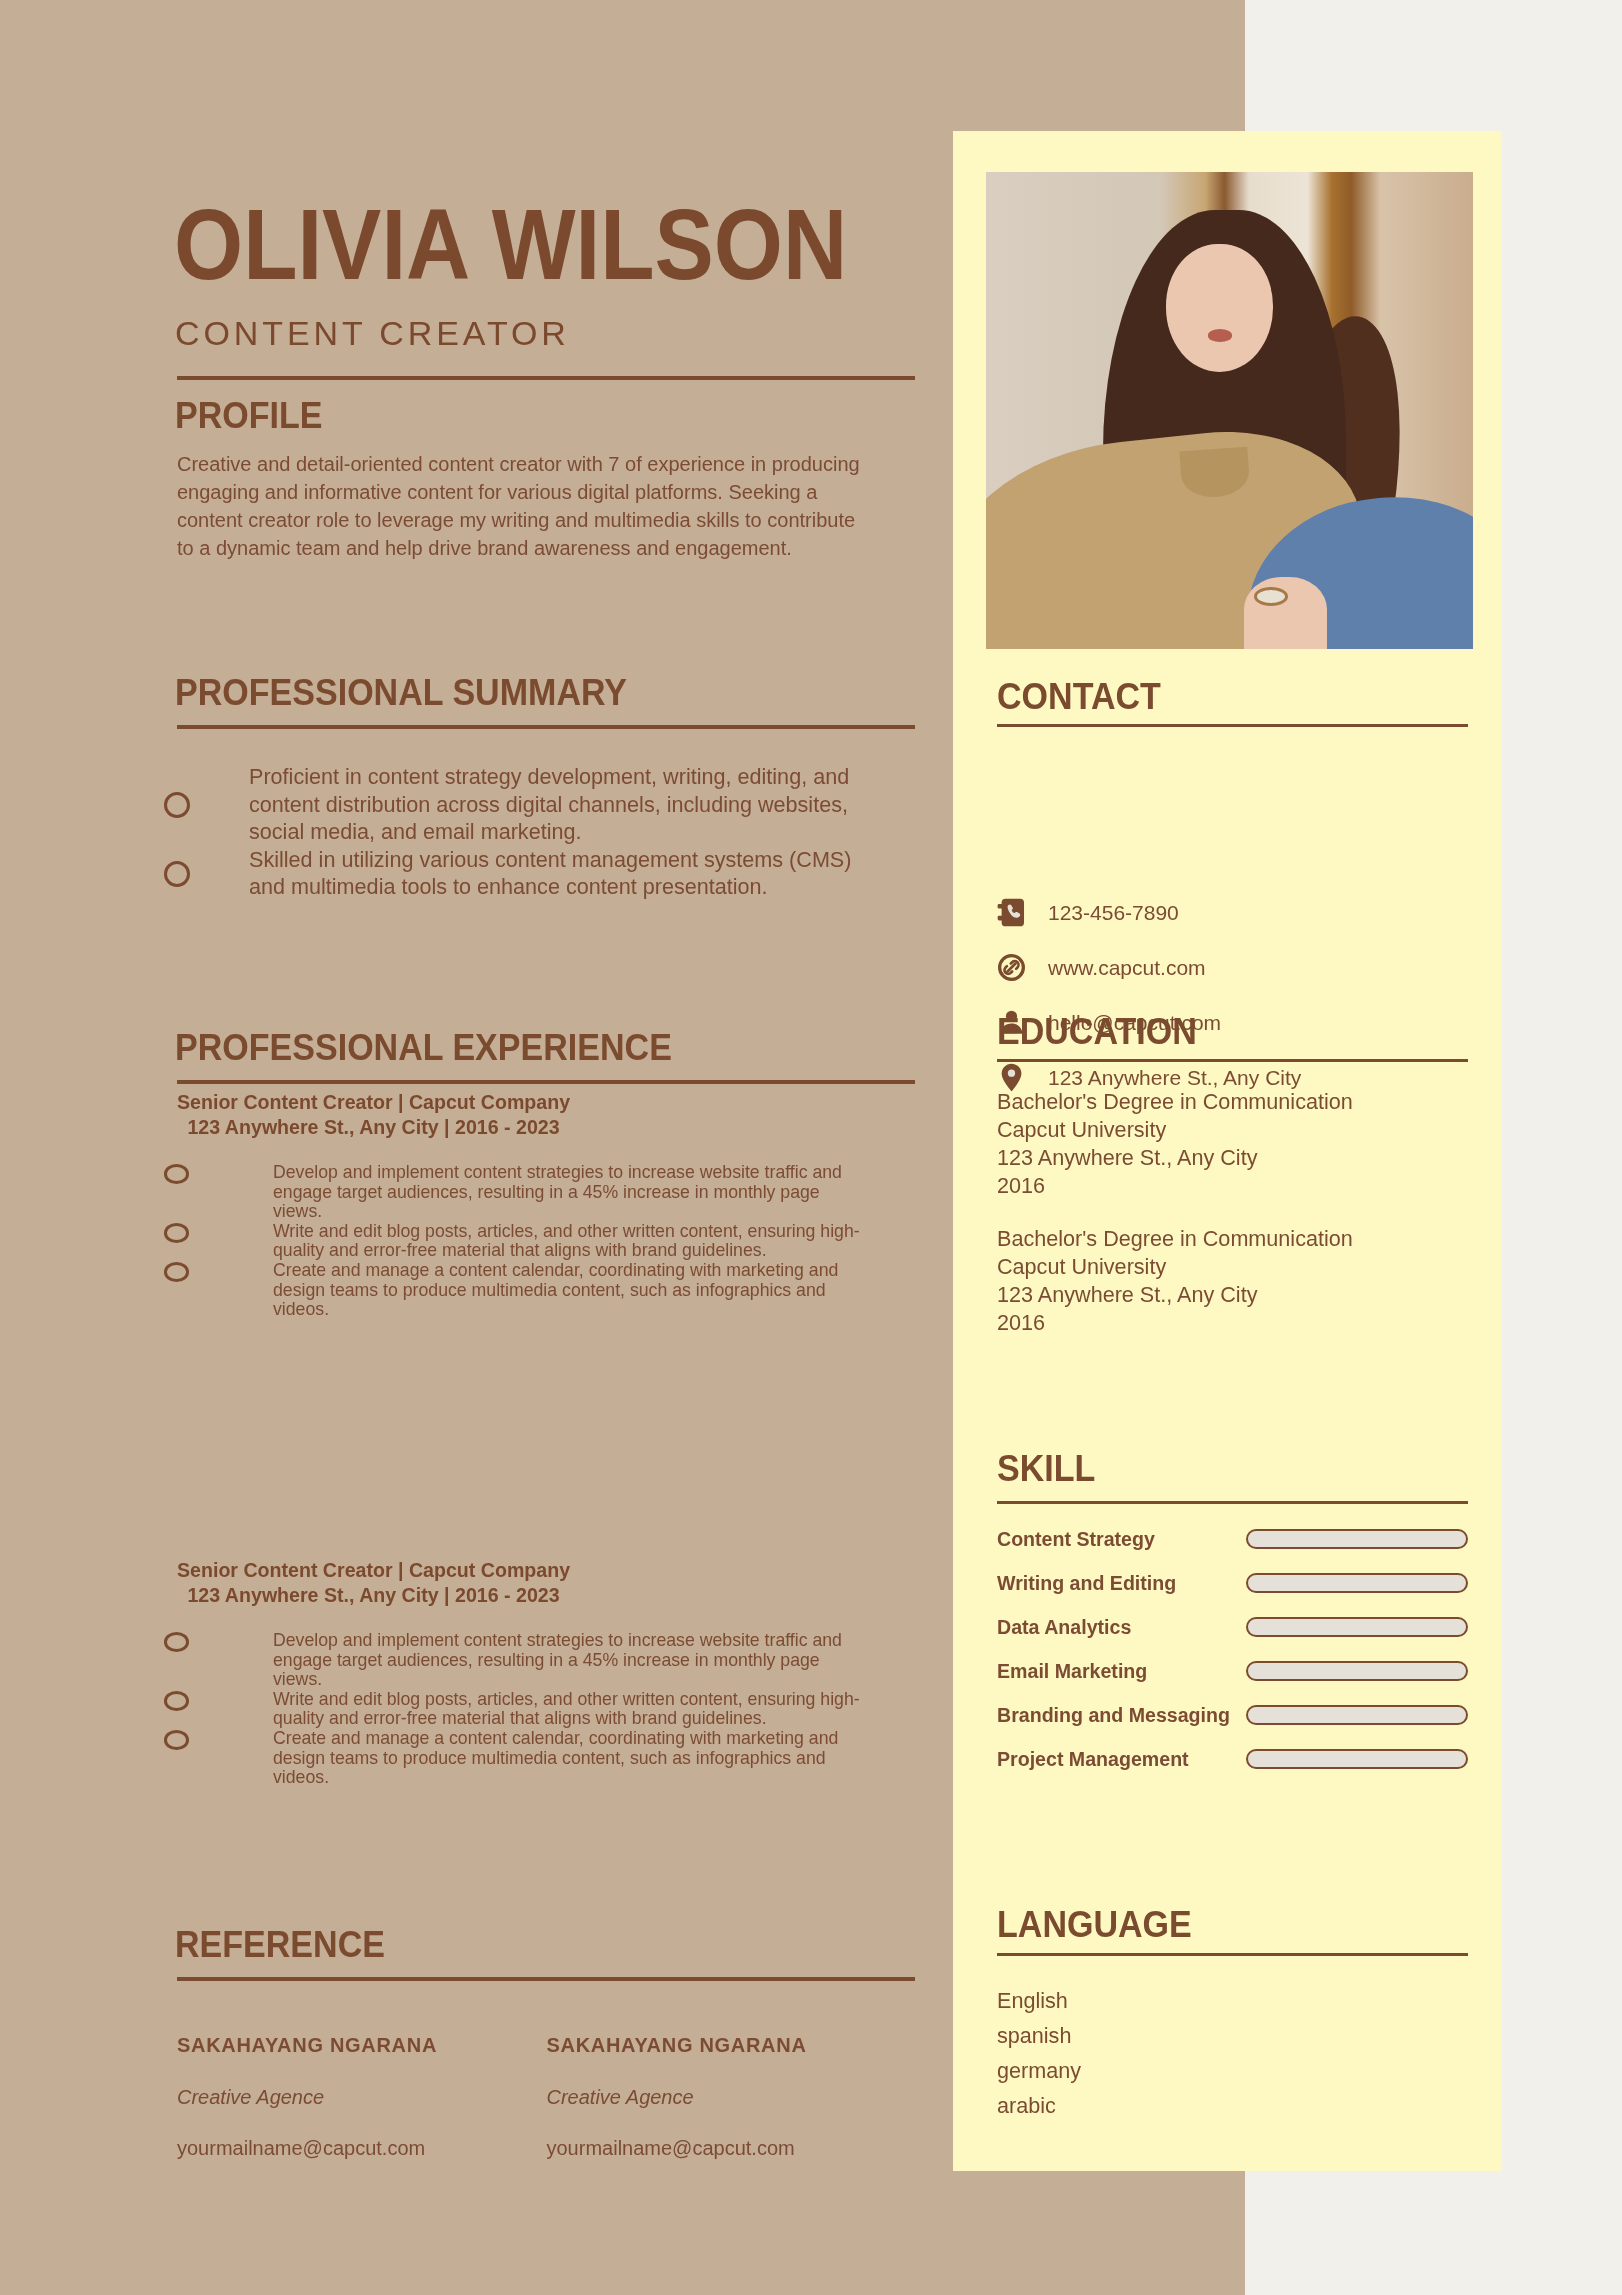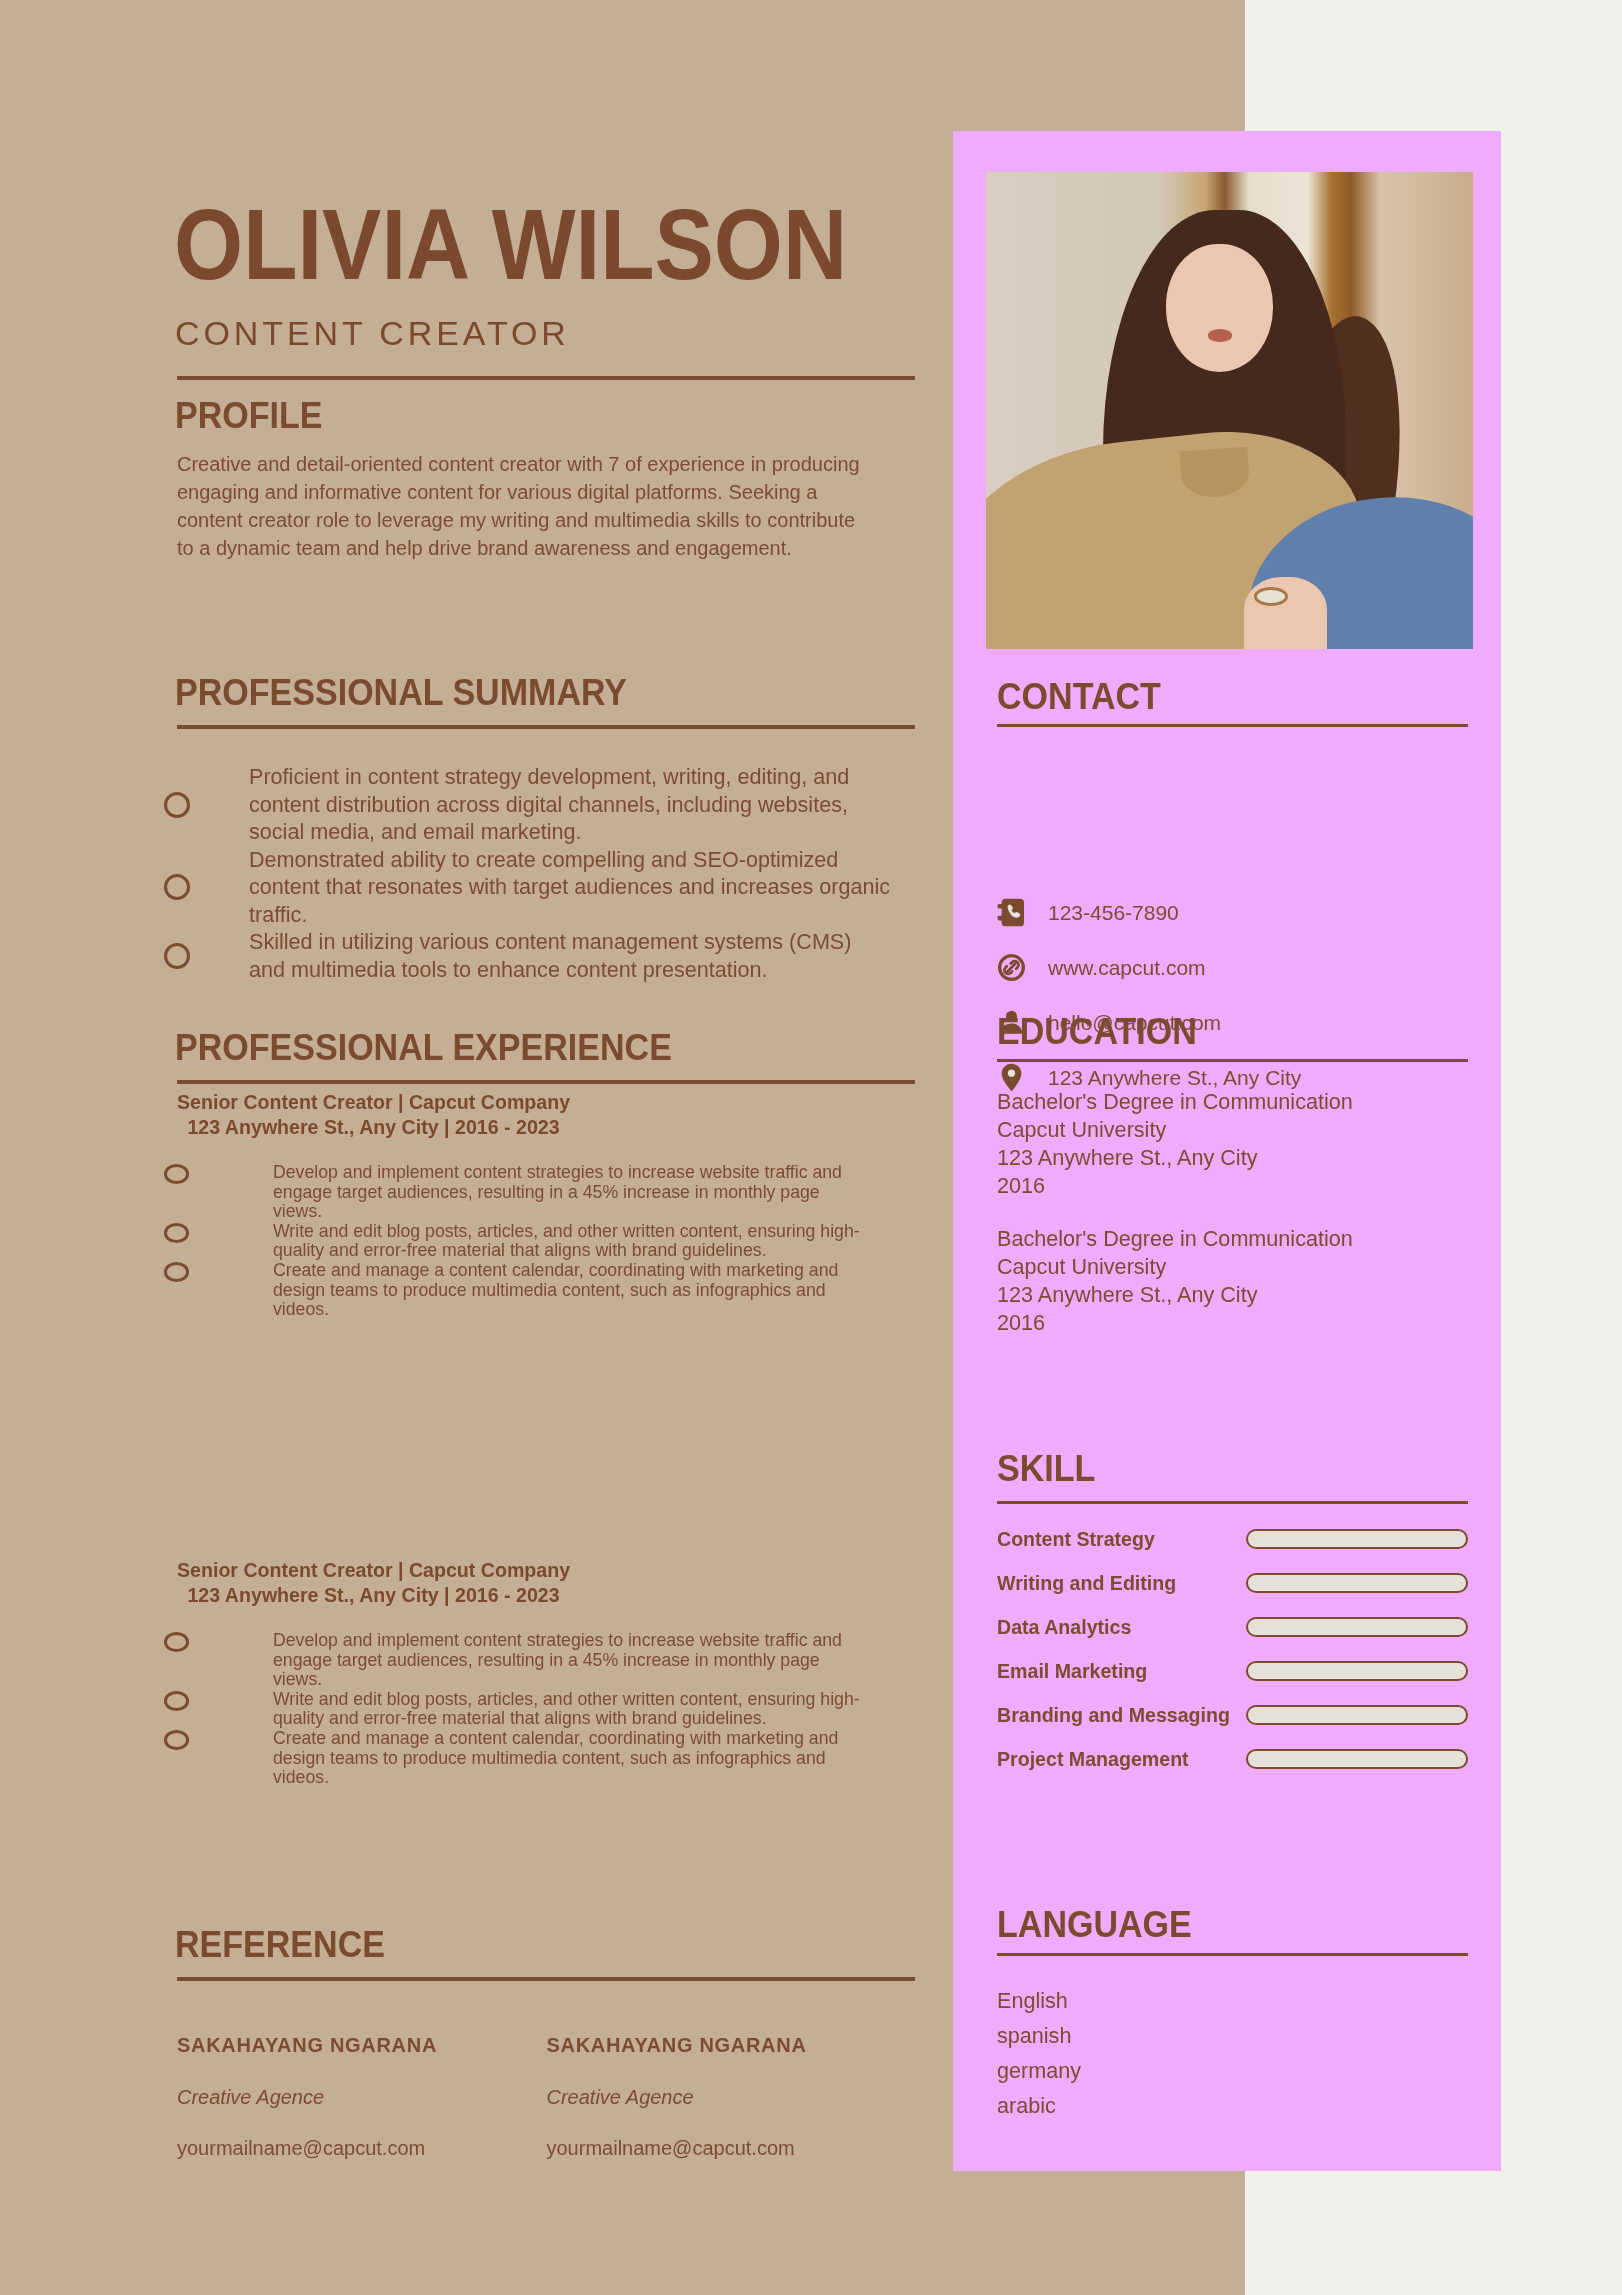--- a/index.html
+++ b/index.html
@@ -3,21 +3,21 @@
 <meta charset="utf-8">
 <style>
   * { margin:0; padding:0; box-sizing:border-box; }
   html,body { width:1623px; height:2295px; }
   body { font-family:"Liberation Sans", sans-serif; position:relative;
          background:#c5ae96; overflow:hidden; color:#7b4c33; }
   .abs { position:absolute; }
 
   
   .bg-strip { left:1245px; top:0; width:378px; height:2295px; background:#f2f0ea; }
-  .panel { left:953px; top:131px; width:548px; height:2040px; background:#f0abfc;padding-left:27px; }
+  .panel { left:953px; top:131px; width:548px; height:2040px; background:#fef9c3;padding-left:27px; }
 
   
   .hding { font-weight:bold; font-size:37px; line-height:1; color:#7b4b2f;
            transform:scaleX(0.92); transform-origin:left center; white-space:nowrap; }
   .rule  { background:#7b4b2f; height:3.9px; }
   .rule-r{ background:#7b4b2f; height:3.3px; }
 
   
   .name { left:174px; top:194px; font-size:101px; font-weight:bold; line-height:1;
           color:#7b4a2e; transform:scaleX(0.88); transform-origin:left center; white-space:nowrap; }
@@ -100,24 +100,20 @@
 
 <h2 class="abs hding" style="left:175px; top:674px;">PROFESSIONAL SUMMARY</h2>
 <div class="abs rule" style="left:177px; top:725px; width:738px;"></div>
 <ul class="abs blist sum" style="top:763px;">
   <li>
     <span class="dot"></span>
     <span class="btxt">Proficient in content strategy development, writing, editing, and content distribution across digital channels, including websites, social media, and email marketing.</span>
   </li>
   <li>
     <span class="dot"></span>
-    <span class="btxt">Demonstrated ability to create compelling and SEO-optimized content that resonates with target audiences and increases organic traffic.</span>
-  </li>
-  <li>
-    <span class="dot"></span>
     <span class="btxt">Skilled in utilizing various content management systems (CMS) and multimedia tools to enhance content presentation.</span>
   </li>
 </ul>
 
 <h2 class="abs hding" style="left:175px; top:1029px;">PROFESSIONAL EXPERIENCE</h2>
 <div class="abs rule" style="left:177px; top:1080px; width:738px;"></div>
 
 <div class="abs jobtitle" style="top:1090px;">
   <div>Senior Content Creator | Capcut Company</div>
   <div>123 Anywhere St., Any City | 2016 - 2023</div>

